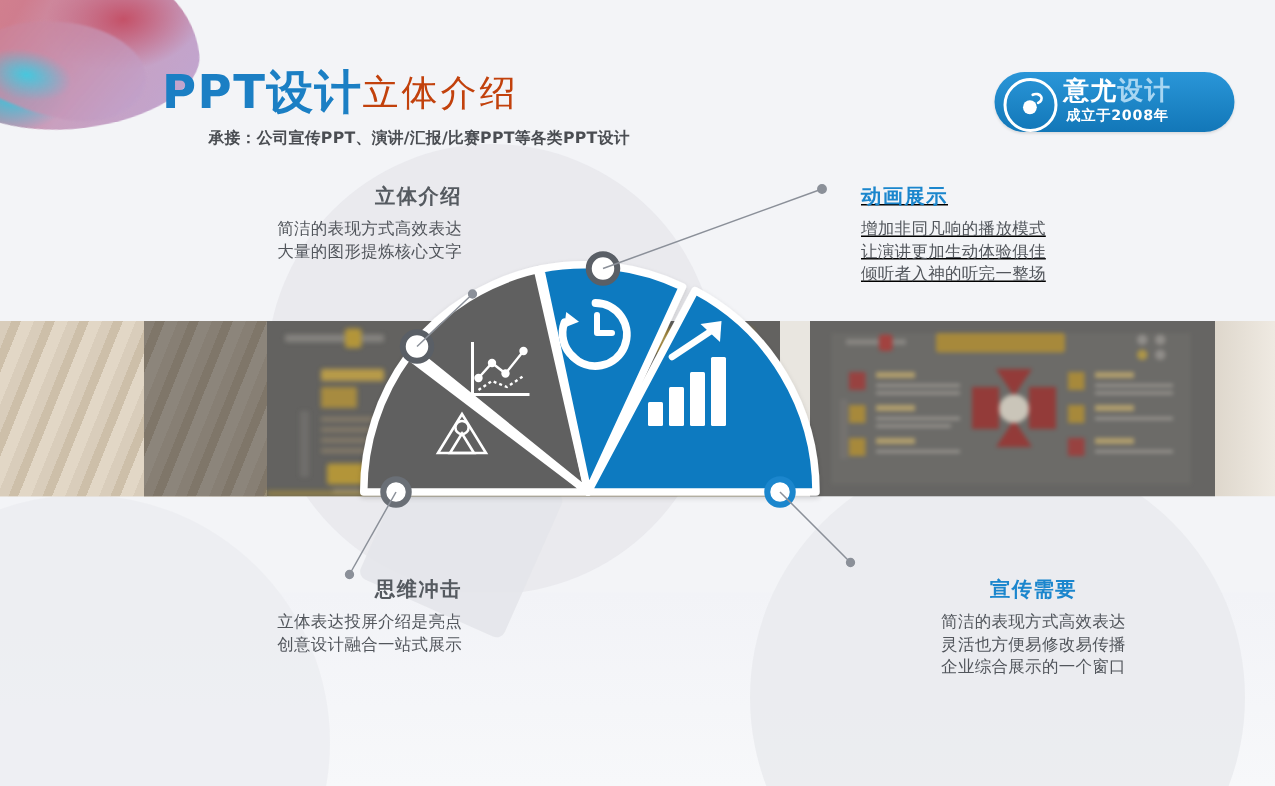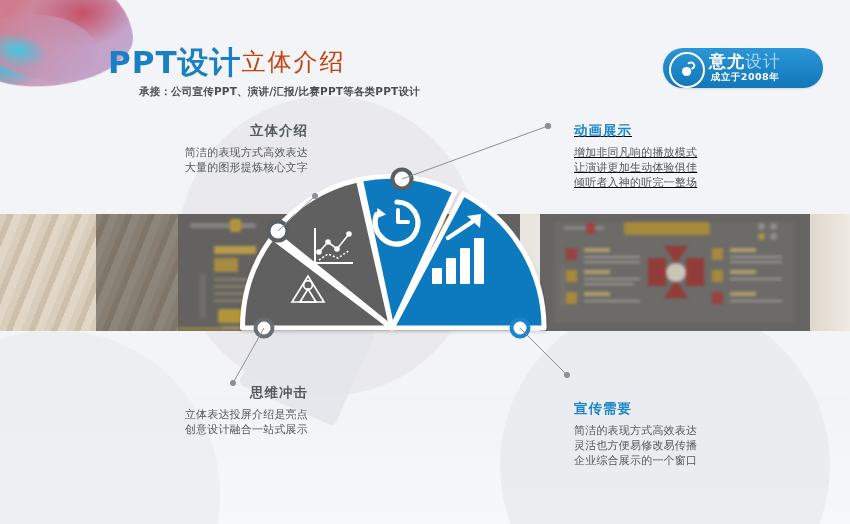--- a/index.html
+++ b/index.html
@@ -99,37 +99,37 @@
      font-weight:bold;margin-left:15px;}
 
   
   .logo-box{position:absolute;left:663px;top:48px;width:160px;height:40px;
      background:linear-gradient(180deg,#2a96d8,#1277b8);border-radius:20px;
      box-shadow:0 1px 2px rgba(0,0,0,.12);}
   .logo-badge{position:absolute;left:6px;top:4px;width:32px;height:32px;border-radius:50%;
      border:2px solid #fff;display:flex;align-items:center;justify-content:center;}
   .logo-txt{position:absolute;left:46px;top:4px;}
   .logo-cn{font-size:17px;font-weight:bold;color:#fff;letter-spacing:1px;line-height:18px;}
-  .logo-cn .lite{color:#a8d6f2;font-weight:normal;}
+  .logo-cn .lite{color:#a8d6f2;font-weight:bold;}
   .logo-year{font-size:9.5px;color:#fff;font-weight:bold;letter-spacing:.5px;text-align:center;
      margin-top:1px;}
 
   
   .fan{position:absolute;left:232px;top:150px;width:320px;height:200px;}
 
   
   .callout{position:absolute;}
   .c-head{font-size:13.5px;font-weight:bold;letter-spacing:1px;margin-bottom:5px;}
   .c-head.gray{color:#555a60;}
   .c-head.blue{color:#1b86cd;}
   .c-line{font-size:11px;color:#52565c;line-height:15px;letter-spacing:.2px;}
   .ca-tl{left:86px;top:122px;width:222px;text-align:right;}
   .ca-tr{left:574px;top:122px;width:230px;text-align:left;text-decoration:underline;}
   .ca-bl{left:82px;top:384px;width:226px;text-align:right;}
-  .ca-br{left:574px;top:400px;width:230px;text-align:left;}
+  .ca-br{left:574px;top:384px;width:230px;text-align:center;}
 
   .leader{position:absolute;left:0;top:0;width:850px;height:524px;pointer-events:none;}
 </style>
 </head>
 <body>
 
 <div class="stage">
 
   <div class="bg-circle-lg"></div>
   <div class="bg-bottom-wash"></div>

